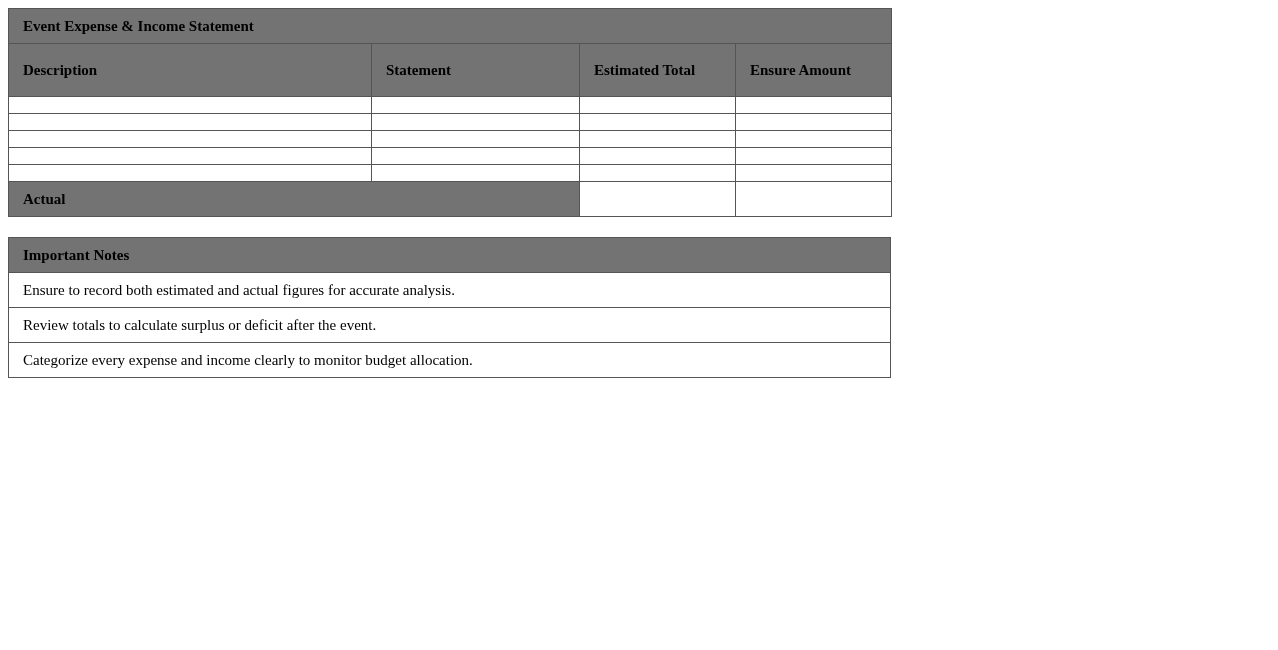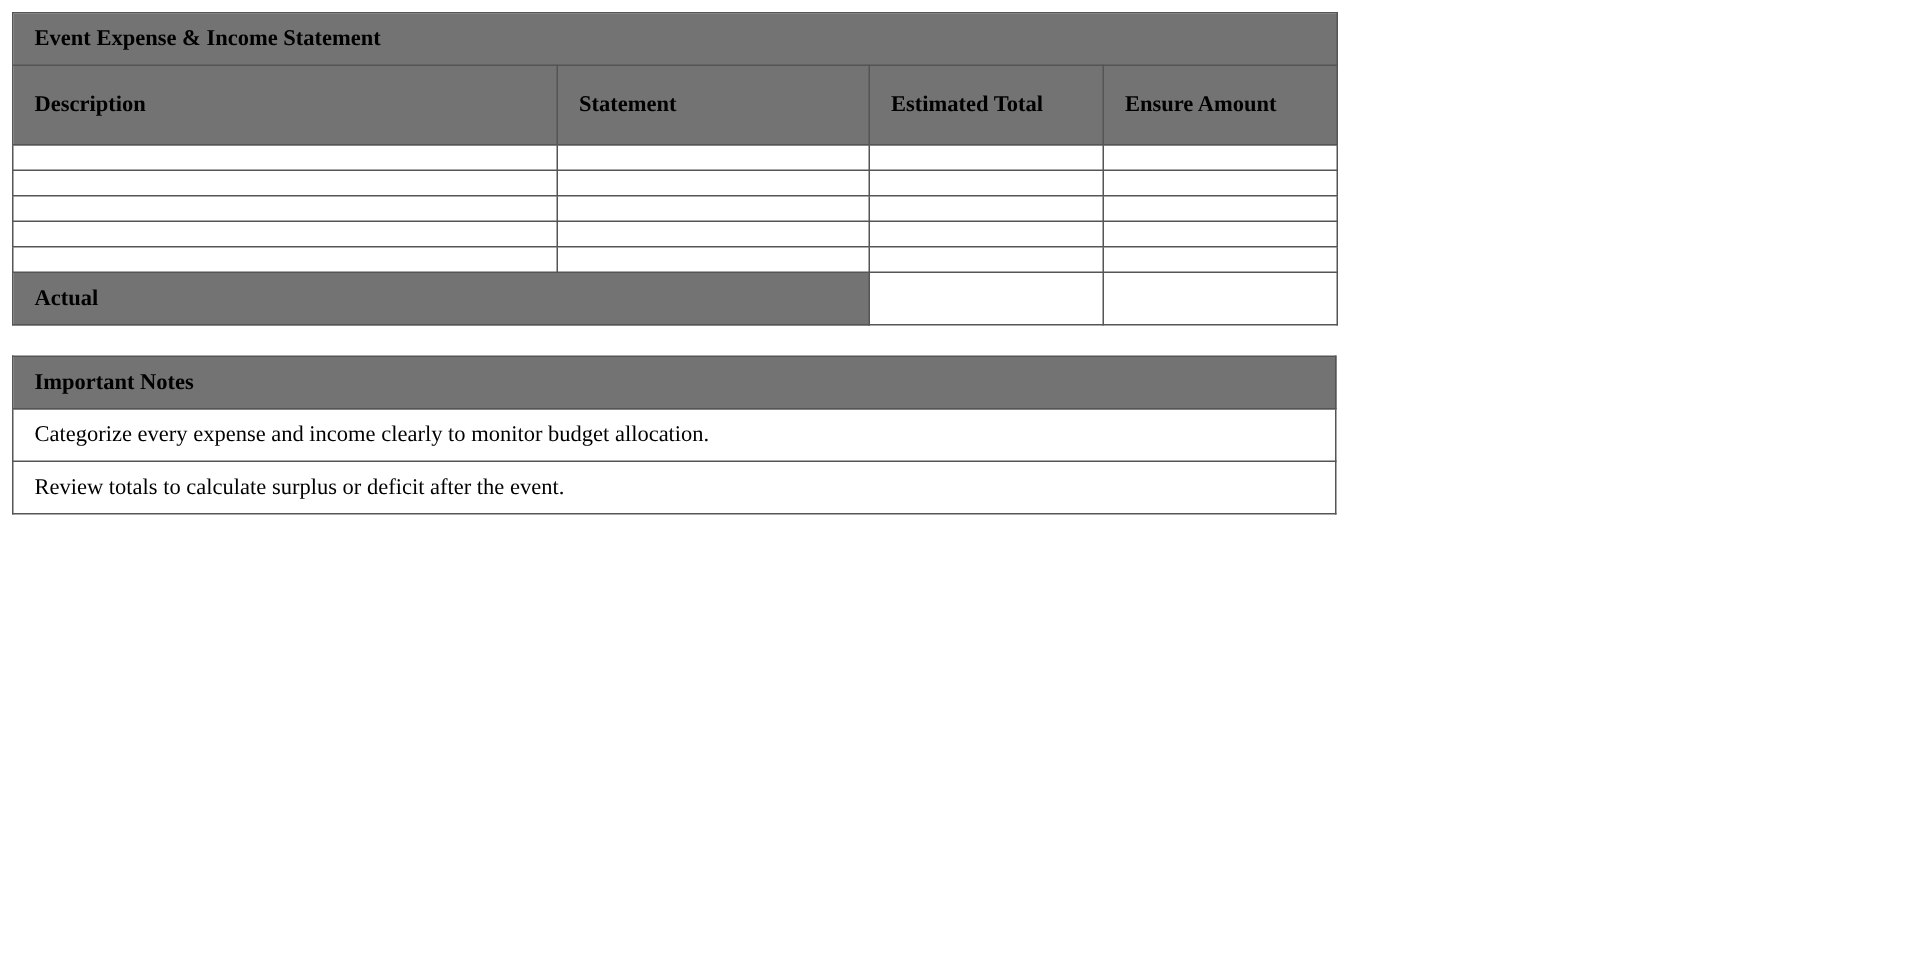--- a/index.html
+++ b/index.html
@@ -72,19 +72,22 @@
   </tr>
 </tbody>
   </table>
 
 <table id="t2">
   <tbody>
       <tr>
     <td class="shade">Important Notes</td>
   </tr>
   <tr>
-    <td>Categorize every expense and income clearly to monitor budget allocation.</td>
+    <td>Ensure to record both estimated and actual figures for accurate analysis.</td>
   </tr>
   <tr>
     <td>Review totals to calculate surplus or deficit after the event.</td>
+  </tr>
+  <tr>
+    <td>Categorize every expense and income clearly to monitor budget allocation.</td>
   </tr>
 </tbody>
   </table>
 
 </body></html>

